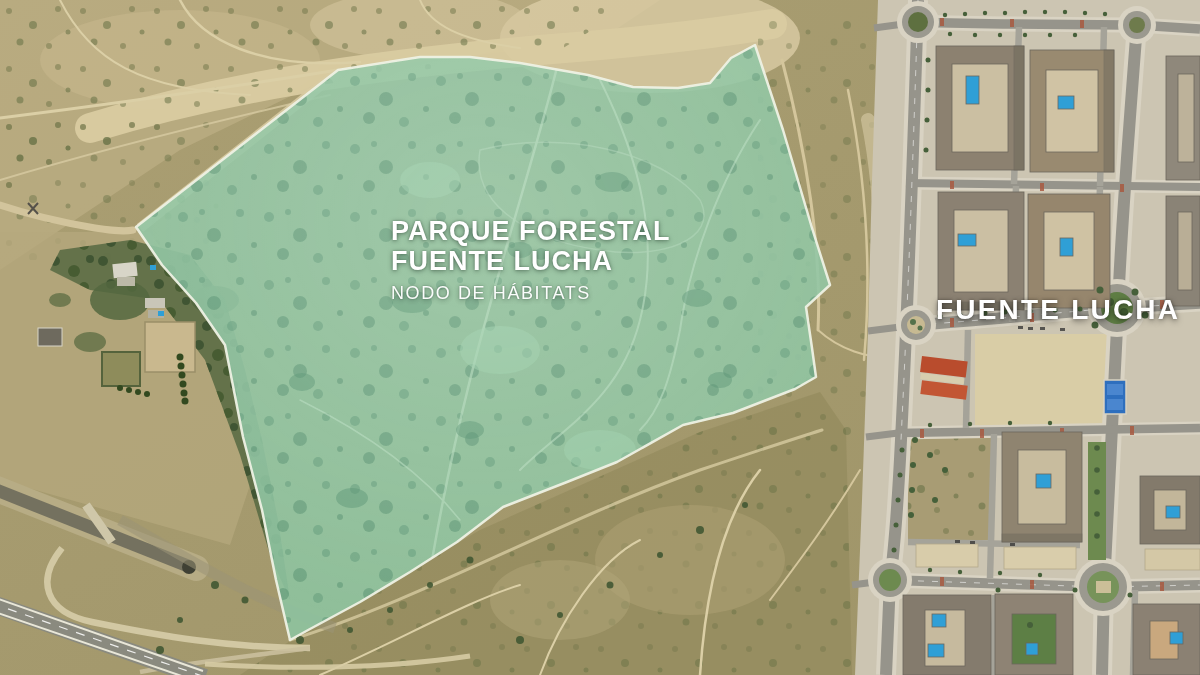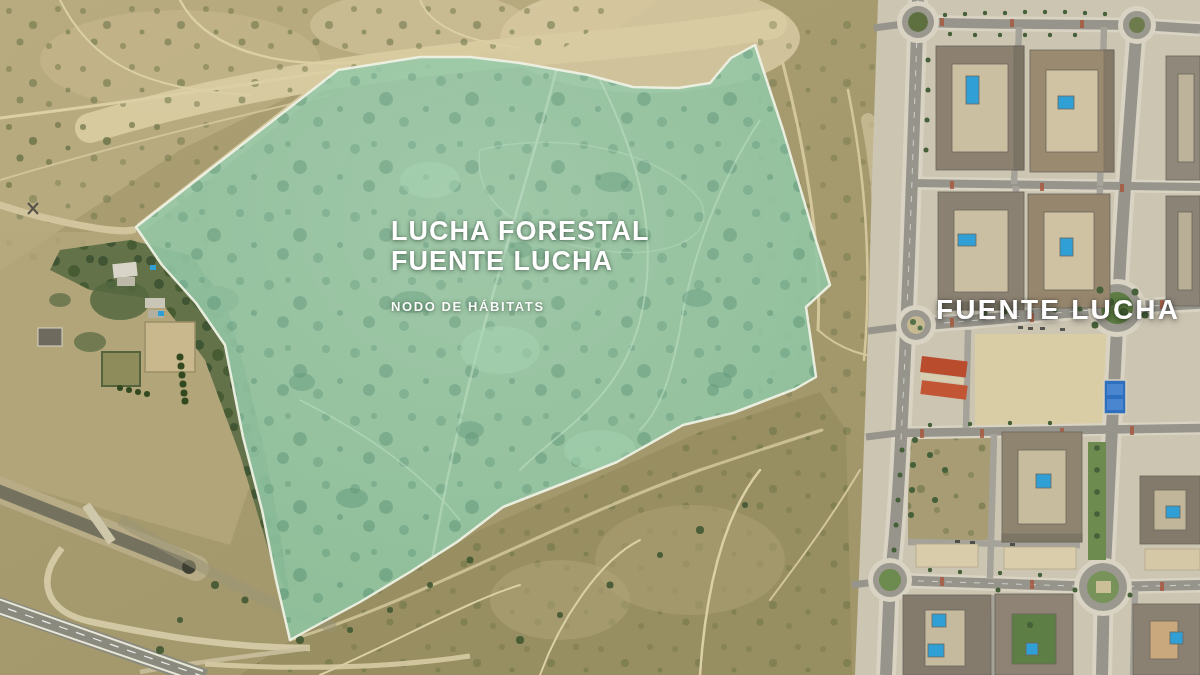--- a/index.html
+++ b/index.html
@@ -2,21 +2,21 @@
 <html><head>
 <meta charset="utf-8">
 <style>
   html,body{margin:0;padding:0;background:#222;}
   .stage{position:relative;width:1200px;height:675px;overflow:hidden;background:#a89b6e;
          font-family:"Liberation Sans", sans-serif;}
   .stage svg{position:absolute;left:0;top:0;}
   .park-label{position:absolute;left:391px;top:216px;color:#ffffff;
     text-shadow:0 1px 5px rgba(25,45,32,.55), 0 0 2px rgba(25,45,32,.35);}
   .park-label .t1,.park-label .t2{font-size:27px;font-weight:700;letter-spacing:1px;line-height:30px;white-space:nowrap;}
-  .park-label .sub{font-size:13px;font-weight:700;letter-spacing:1.6px;margin-top:23px;opacity:.96;white-space:nowrap;}
+  .park-label .sub{font-size:18px;font-weight:400;letter-spacing:1.6px;margin-top:7px;opacity:.96;white-space:nowrap;}
   .district-label{position:absolute;left:936px;top:294px;color:#ffffff;font-size:28px;font-weight:700;
     letter-spacing:2.2px;white-space:nowrap;text-shadow:0 2px 6px rgba(0,0,0,.5), 0 0 3px rgba(0,0,0,.3);}
 </style>
 </head>
 <body>
 
 <div class="stage">
 <svg width="1200" height="675" viewBox="0 0 1200 675">
   <defs>
     <linearGradient id="bgGrad" x1="0" y1="0" x2="1" y2="1">
@@ -455,18 +455,18 @@
             <ellipse cx="600" cy="450" rx="36" ry="20"></ellipse>
             <ellipse cx="430" cy="180" rx="30" ry="18"></ellipse>
       </g>
     </g>
     <polygon fill="url(#parkGlow)" points="136,227 338,70 420,57 470,57 520,63 588,75 633,87 678,88 710,83 731,58 755,45 783,130 812,228 830,285 806,307 812,348 816,377 795,389 733,413 683,425 617,462 567,482 503,507 457,542 410,572 360,602 310,629 290,640 276,580 262,510 243,437 225,345 196,303 162,265"></polygon>
     <polygon fill="none" stroke-width="2.5" stroke-linejoin="round" opacity=".95" points="136,227 338,70 420,57 470,57 520,63 588,75 633,87 678,88 710,83 731,58 755,45 783,130 812,228 830,285 806,307 812,348 816,377 795,389 733,413 683,425 617,462 567,482 503,507 457,542 410,572 360,602 310,629 290,640 276,580 262,510 243,437 225,345 196,303 162,265" stroke="#eef1e4"></polygon>
   </g>
 </svg>
 
 <div class="park-label">
-  <div class="t1">LUCHA FORESTAL</div>
+  <div class="t1">PARQUE FORESTAL</div>
   <div class="t2">FUENTE LUCHA</div>
   <div class="sub">NODO DE HÁBITATS</div>
 </div>
 <div class="district-label">FUENTE LUCHA</div>
 </div>
 
 </body></html>

